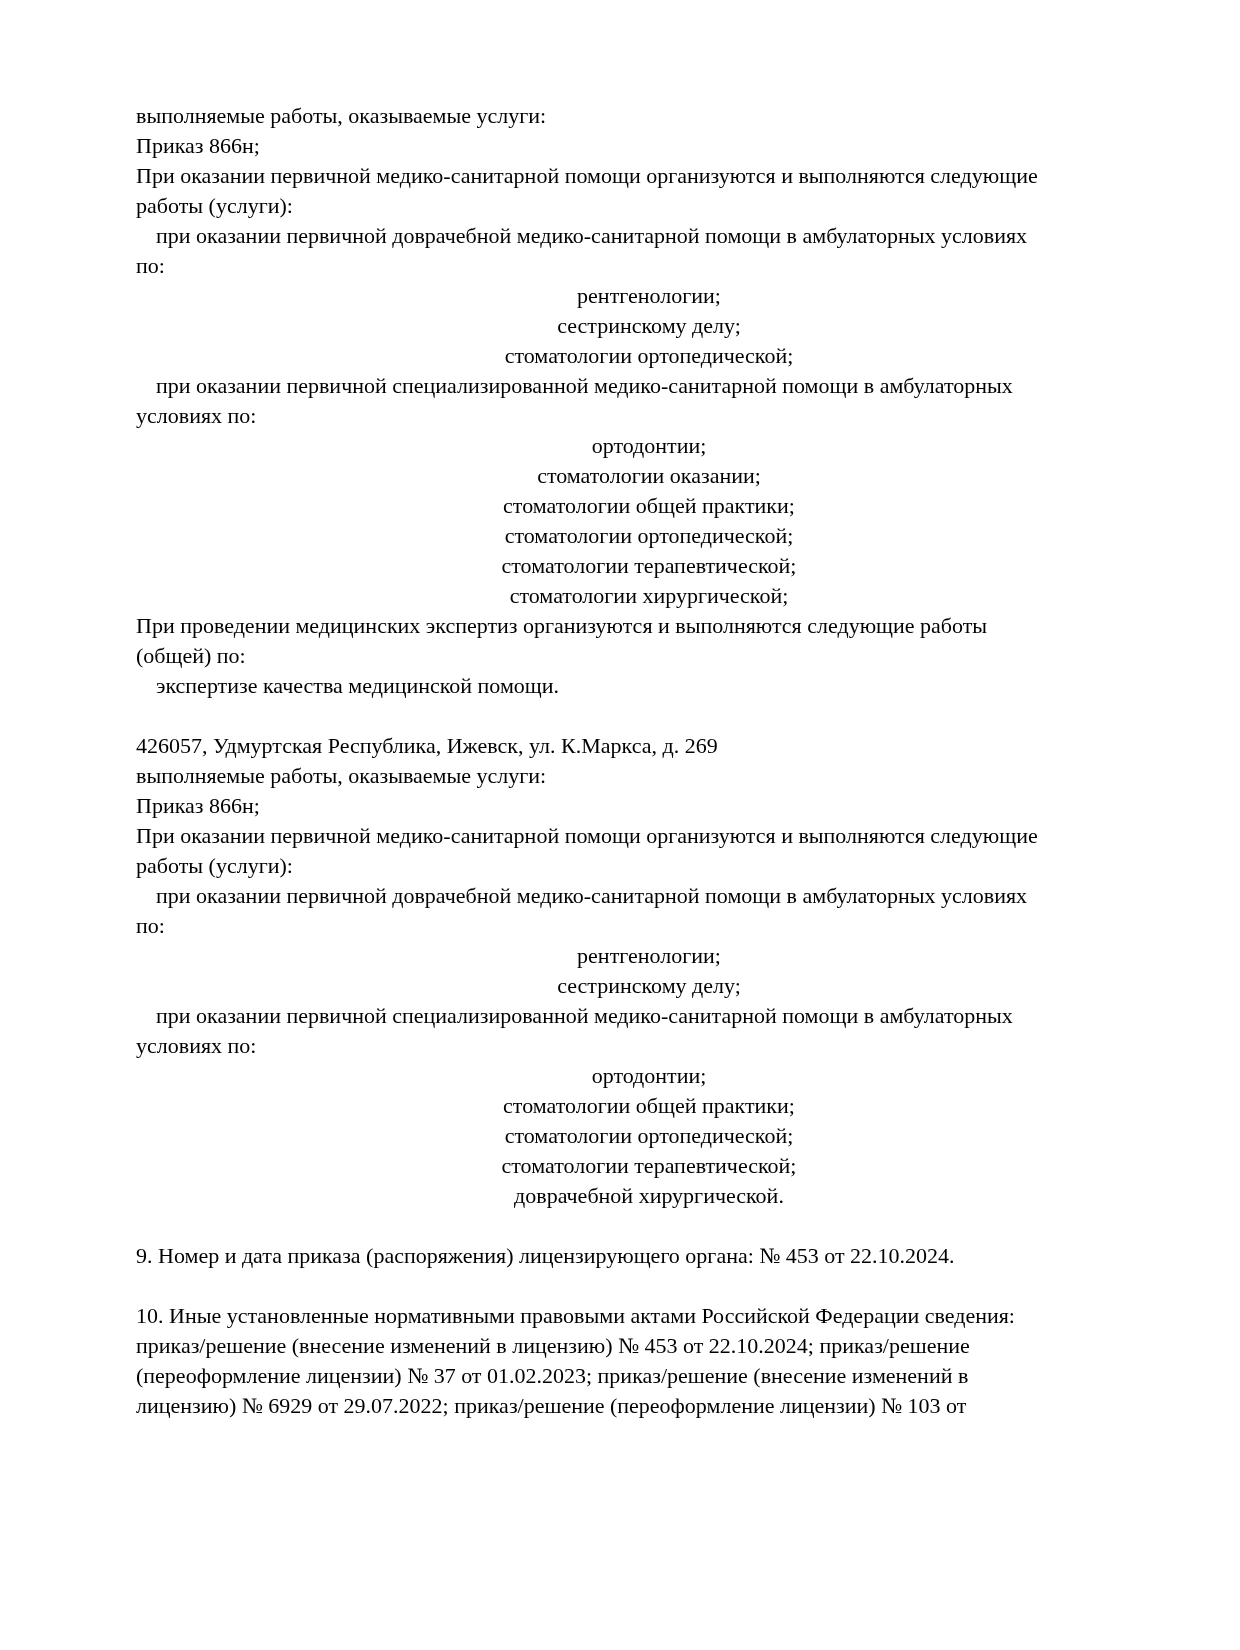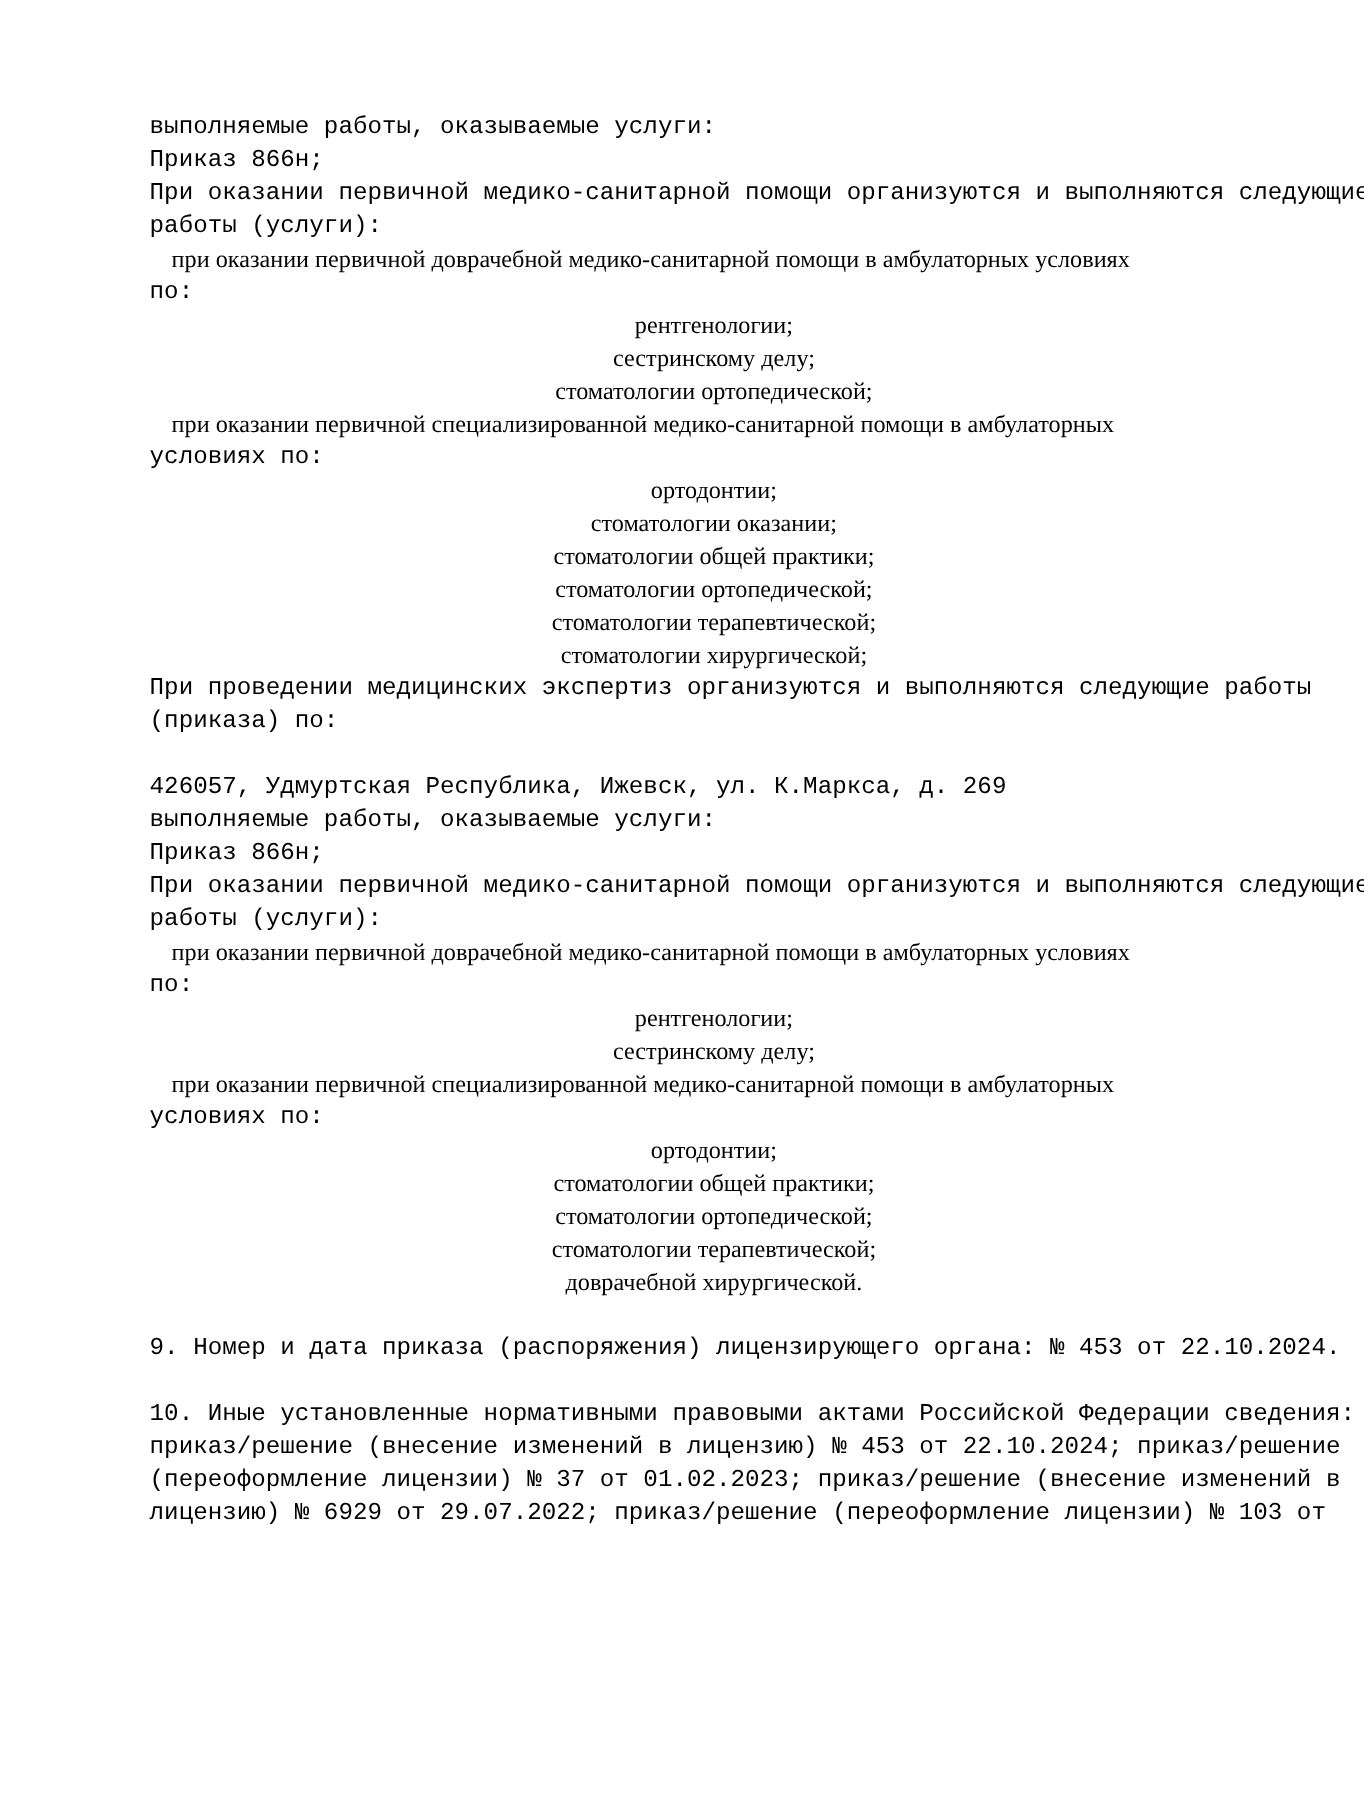--- a/index.html
+++ b/index.html
@@ -19,21 +19,21 @@
     padding: 101px 110px 0 136px;
     overflow: hidden;
   }
   .section + .section {
     margin-top: 30px;
   }
   .line {
     line-height: 30px;
     white-space: nowrap;
   }
-  .indent-0 { padding-left: 0; font-family: Liberation Mono, monospace; }
+  .indent-0 { padding-left: 0; }
   .indent-1 { padding-left: 20px; font-family: Liberation Serif, serif; }
   .indent-2 { padding-left: 32px; text-align: center; }
 </style>
 </head>
 <body>
 
 <div class="page">
   <div class="content" id="doc-content">
       <div class="section">
         <div class="line indent-0">выполняемые работы, оказываемые услуги:</div>
@@ -47,21 +47,22 @@
         <div class="line indent-2">стоматологии ортопедической;</div>
         <div class="line indent-1">при оказании первичной специализированной медико-санитарной помощи в амбулаторных</div>
         <div class="line indent-0">условиях по:</div>
         <div class="line indent-2">ортодонтии;</div>
         <div class="line indent-2">стоматологии оказании;</div>
         <div class="line indent-2">стоматологии общей практики;</div>
         <div class="line indent-2">стоматологии ортопедической;</div>
         <div class="line indent-2">стоматологии терапевтической;</div>
         <div class="line indent-2">стоматологии хирургической;</div>
         <div class="line indent-0">При проведении медицинских экспертиз организуются и выполняются следующие работы</div>
-        <div class="line indent-0">(приказа) по:</div>
+        <div class="line indent-0">(общей) по:</div>
+        <div class="line indent-1">экспертизе качества медицинской помощи.</div>
       </div>
       <div class="section">
         <div class="line indent-0">426057, Удмуртская Республика, Ижевск, ул. К.Маркса, д. 269</div>
         <div class="line indent-0">выполняемые работы, оказываемые услуги:</div>
         <div class="line indent-0">Приказ 866н;</div>
         <div class="line indent-0">При оказании первичной медико-санитарной помощи организуются и выполняются следующие</div>
         <div class="line indent-0">работы (услуги):</div>
         <div class="line indent-1">при оказании первичной доврачебной медико-санитарной помощи в амбулаторных условиях</div>
         <div class="line indent-0">по:</div>
         <div class="line indent-2">рентгенологии;</div>

